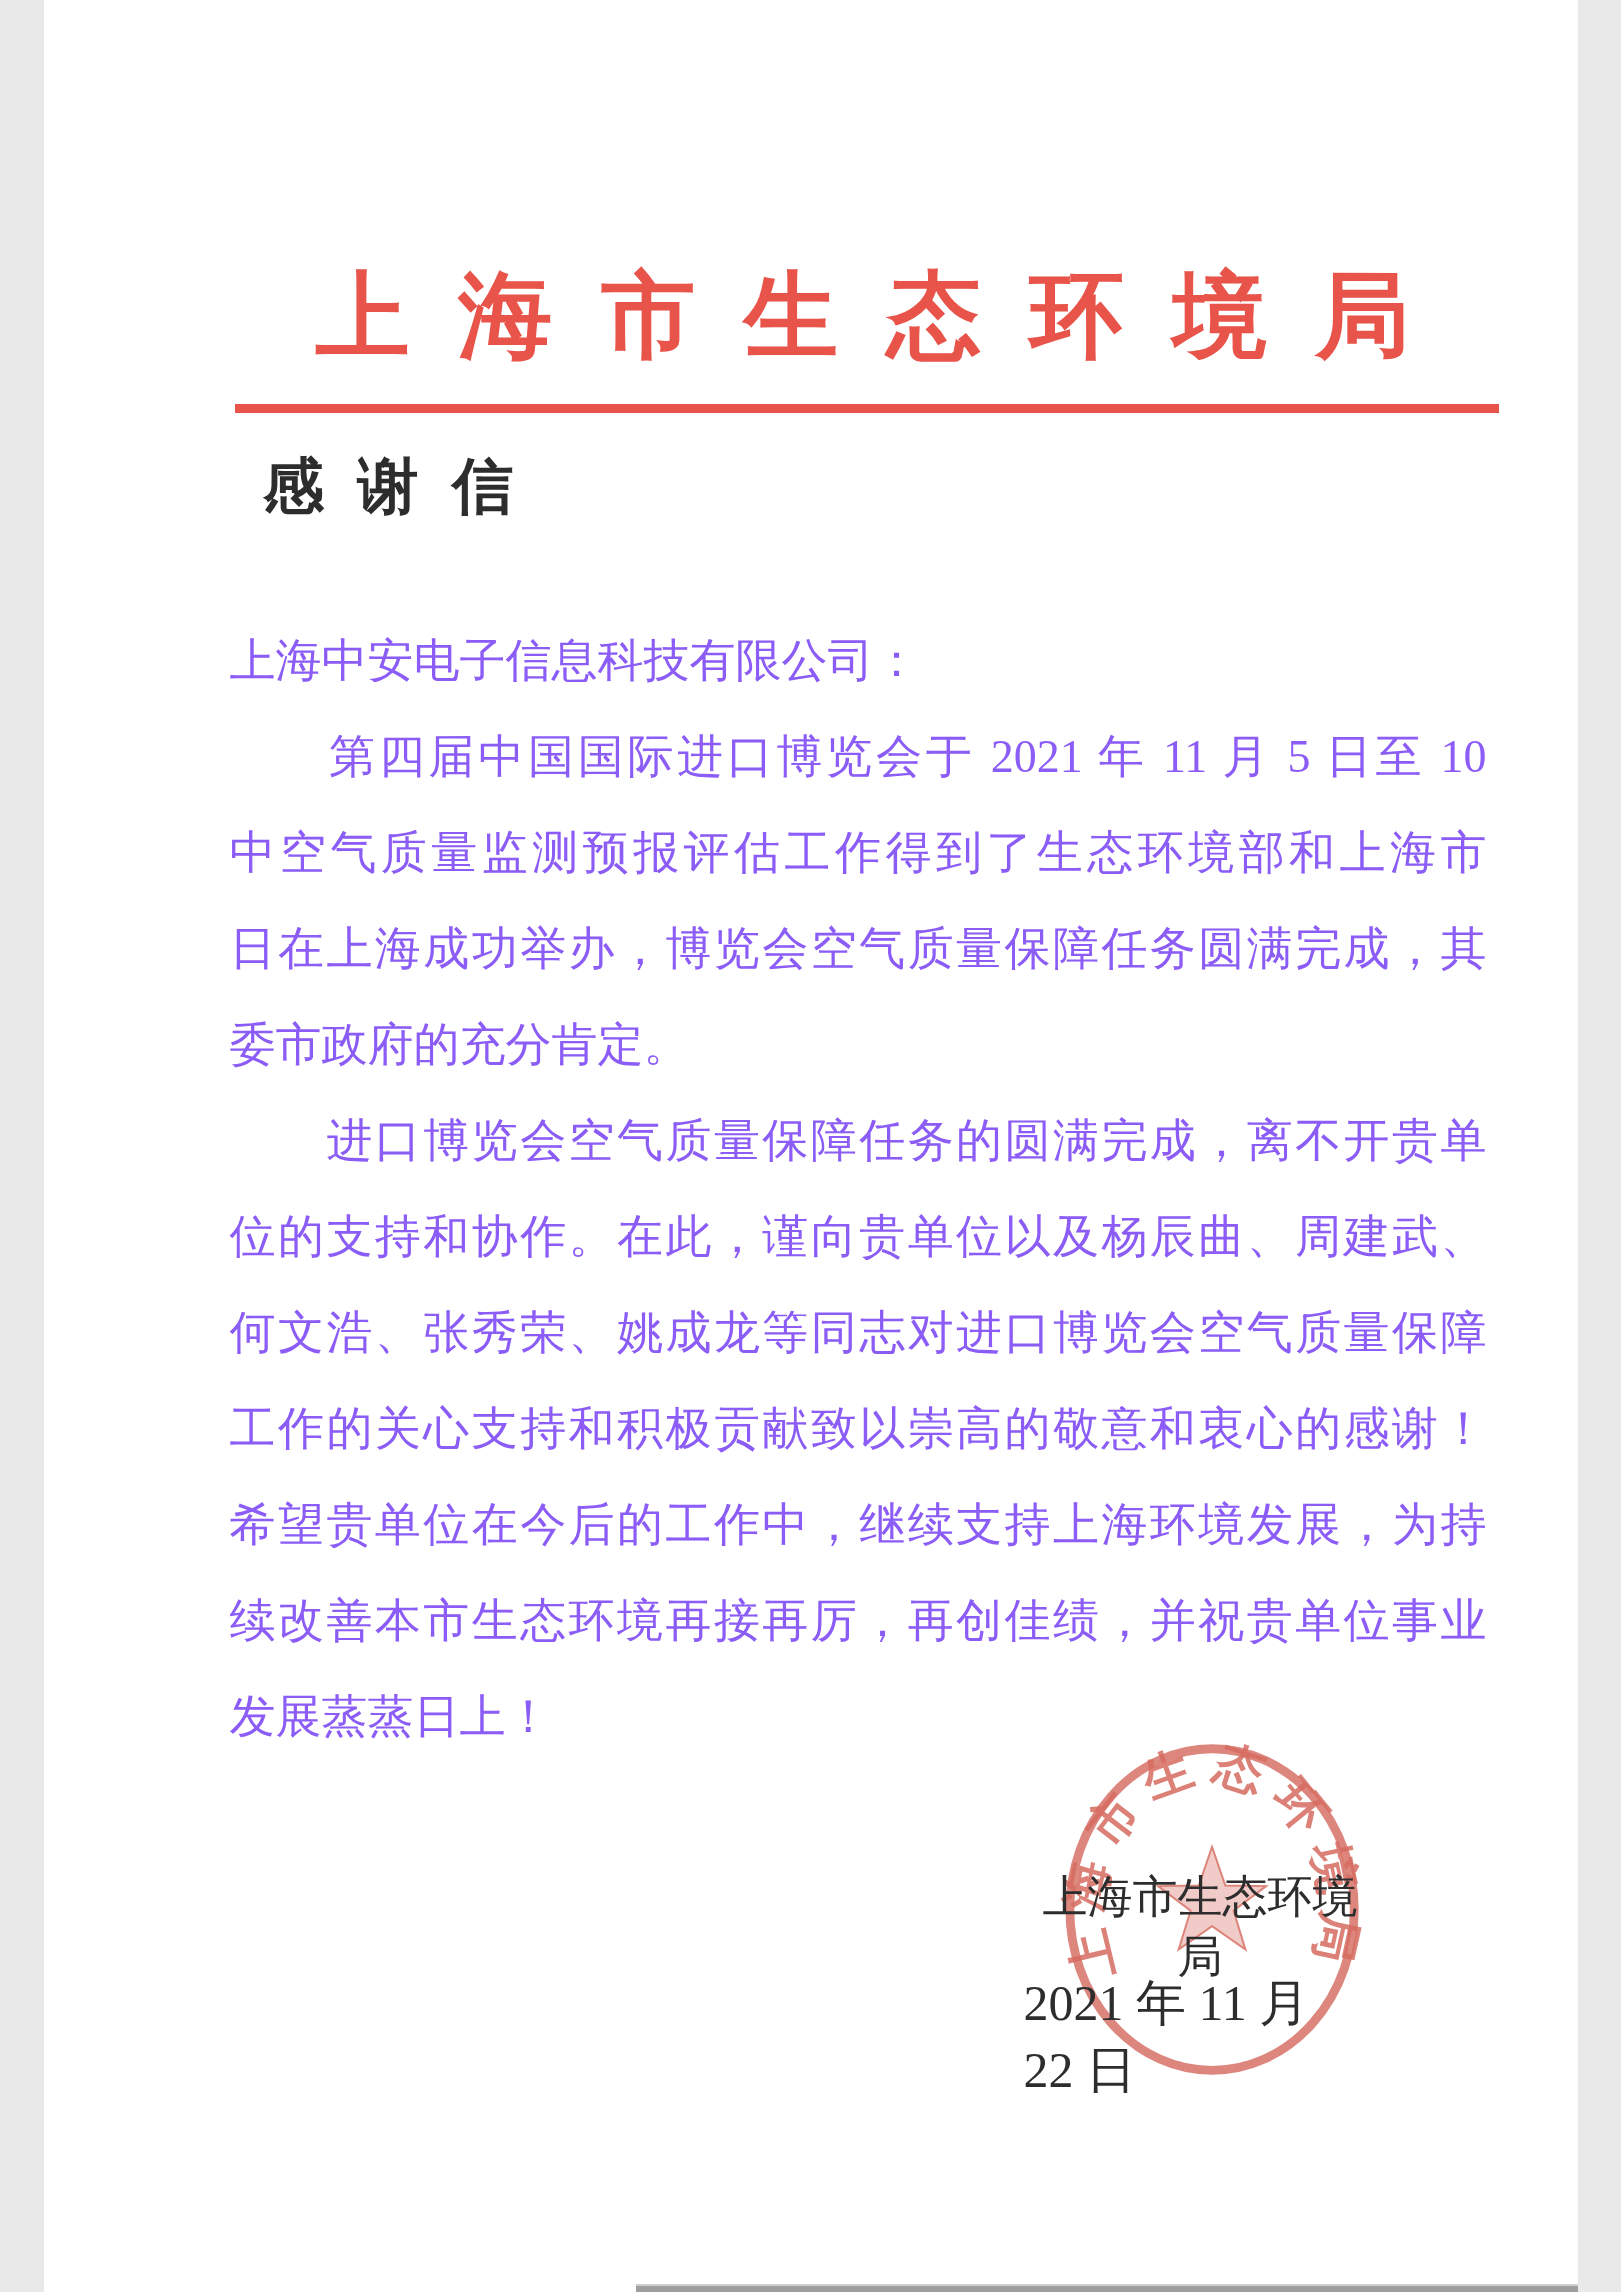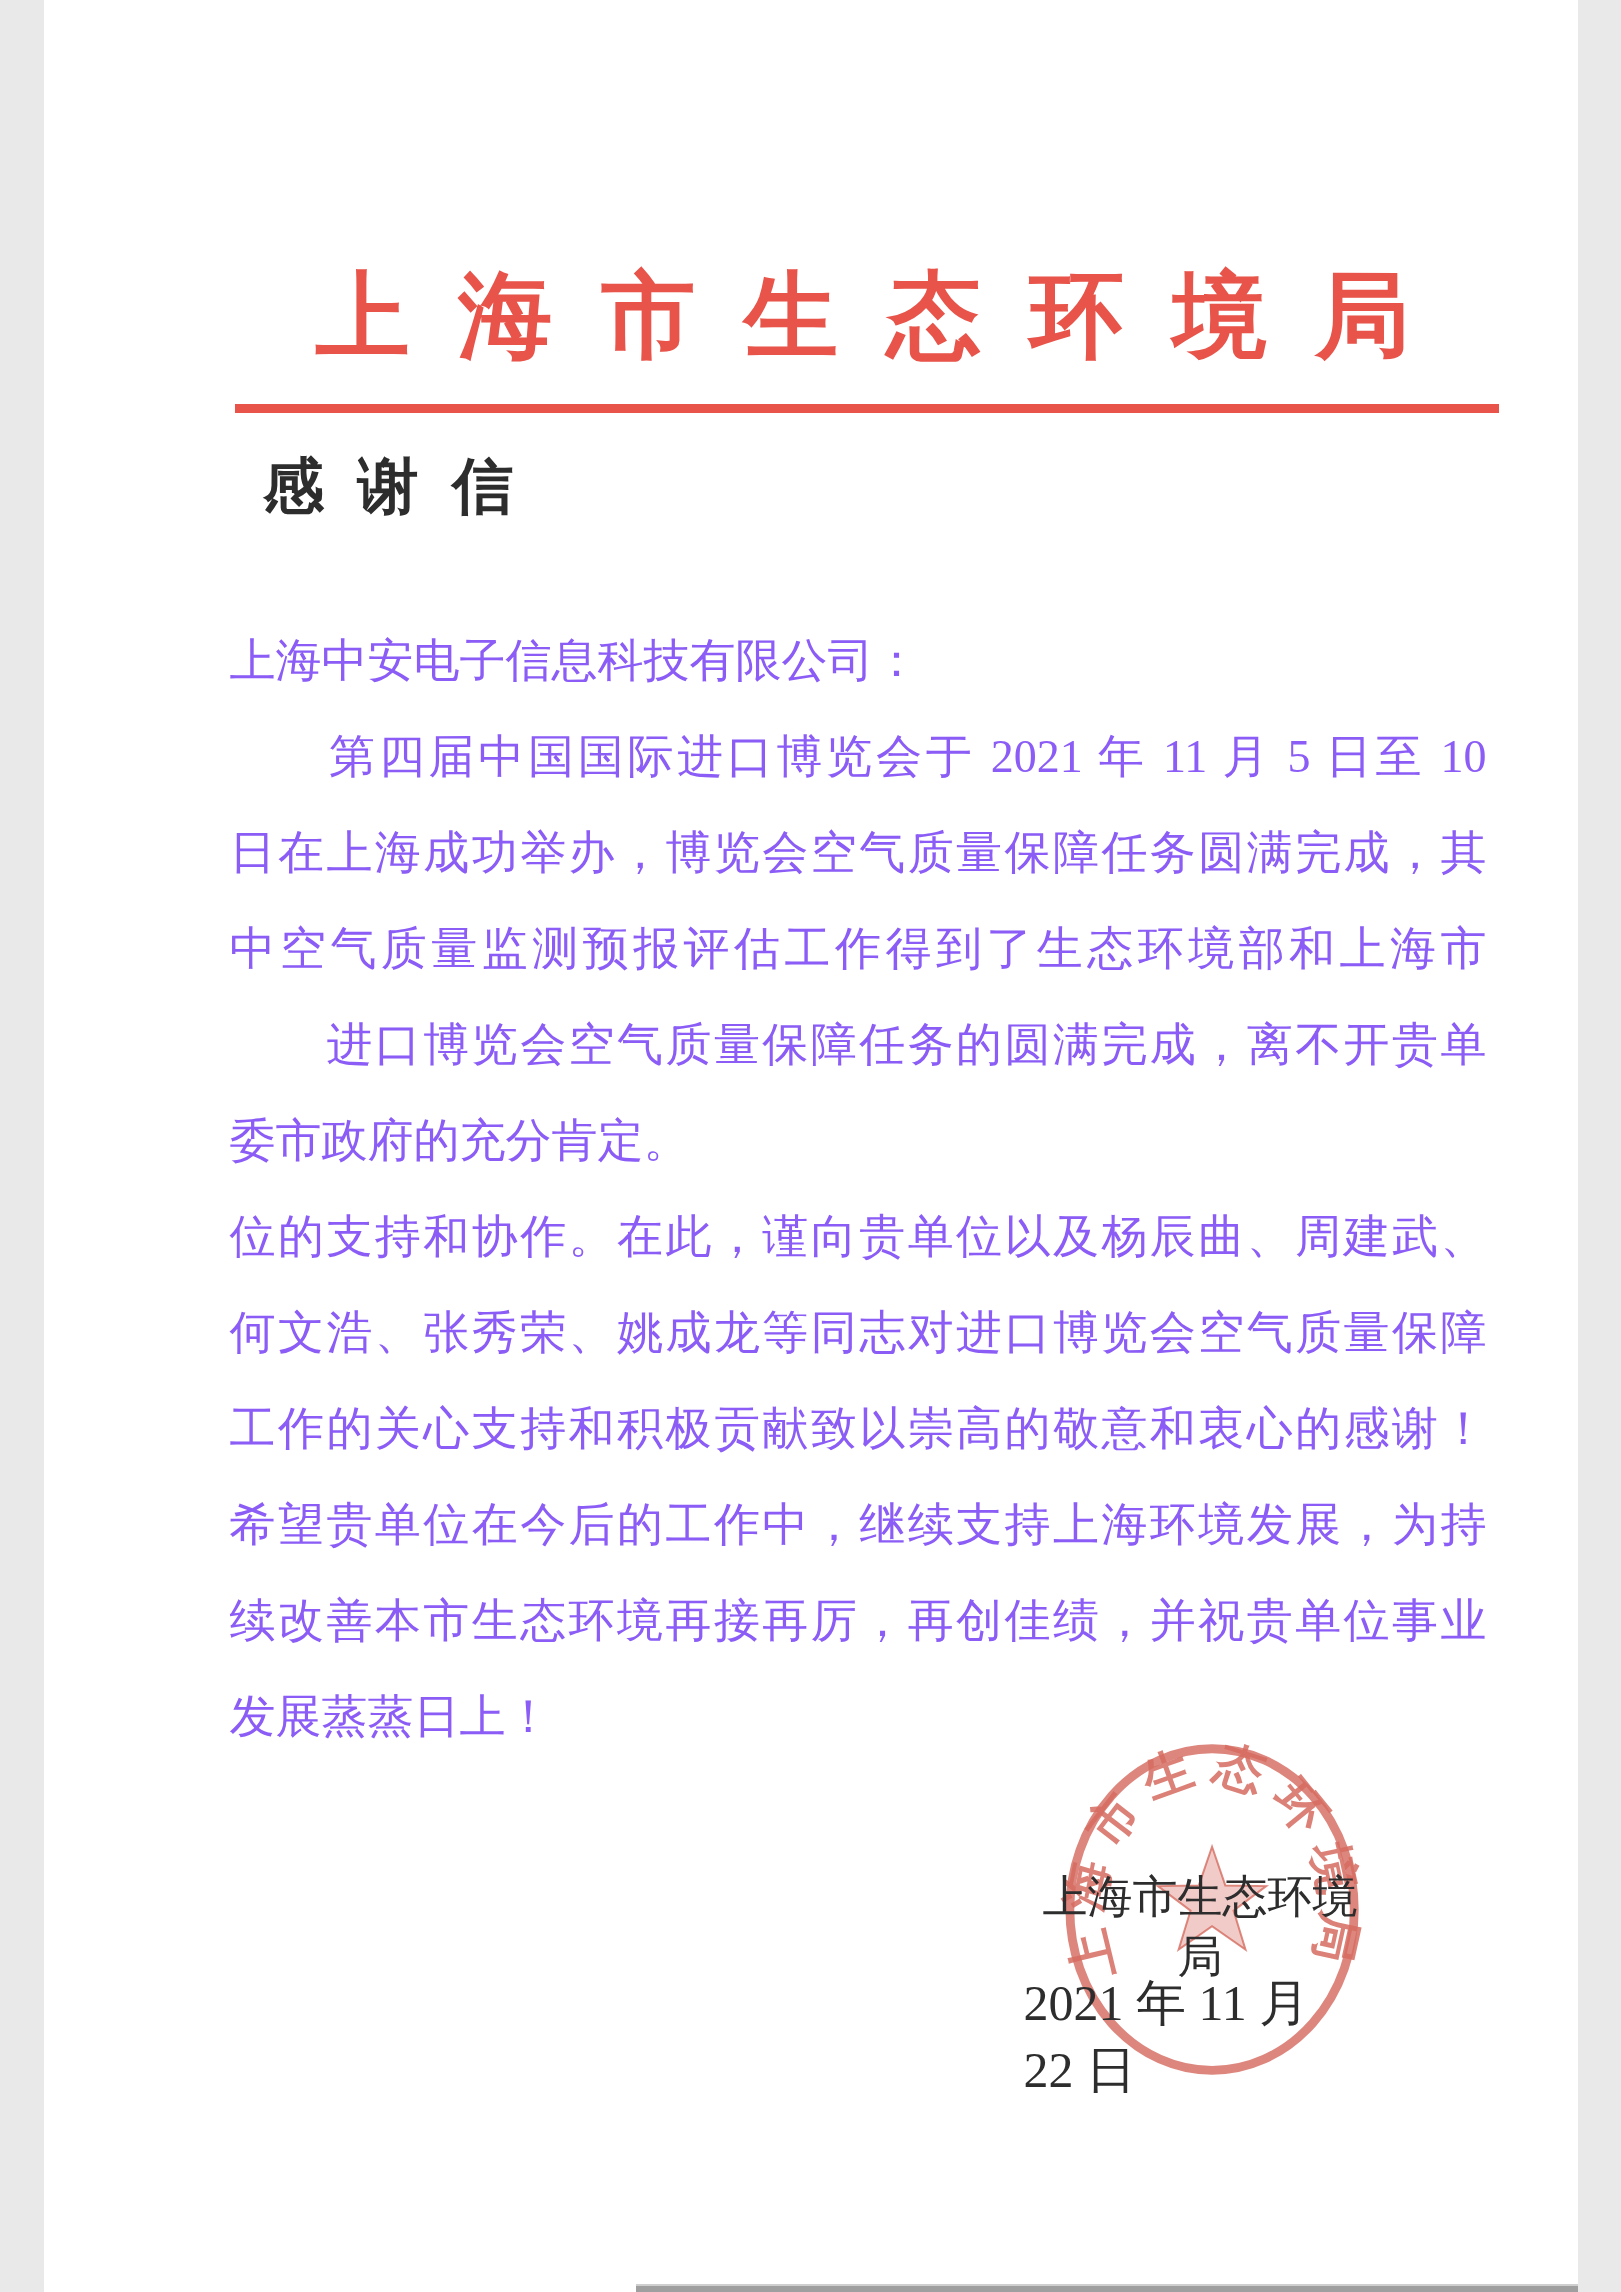--- a/index.html
+++ b/index.html
@@ -60,24 +60,24 @@
 
   <div class="letterhead">上海市生态环境局</div>
 
   <div class="divider"></div>
 
   <div class="title">感谢信</div>
 
   <div class="body" id="letter-body">
       <div class="line">上海中安电子信息科技有限公司：</div>
       <div class="line j">　　第四届中国国际进口博览会于 2021 年 11 月 5 日至 10</div>
+      <div class="line j">中空气质量监测预报评估工作得到了生态环境部和上海市</div>
       <div class="line j">日在上海成功举办，博览会空气质量保障任务圆满完成，其</div>
-      <div class="line j">中空气质量监测预报评估工作得到了生态环境部和上海市</div>
+      <div class="line">委市政府的充分肯定。</div>
       <div class="line j">　　进口博览会空气质量保障任务的圆满完成，离不开贵单</div>
-      <div class="line">委市政府的充分肯定。</div>
       <div class="line j">位的支持和协作。在此，谨向贵单位以及杨辰曲、周建武、</div>
       <div class="line j">何文浩、张秀荣、姚成龙等同志对进口博览会空气质量保障</div>
       <div class="line j">工作的关心支持和积极贡献致以崇高的敬意和衷心的感谢！</div>
       <div class="line j">希望贵单位在今后的工作中，继续支持上海环境发展，为持</div>
       <div class="line j">续改善本市生态环境再接再厉，再创佳绩，并祝贵单位事业</div>
       <div class="line">发展蒸蒸日上！</div>
     </div>
 
   <svg class="seal" viewBox="0 0 320 360">
     <ellipse class="ring" cx="157" cy="178" rx="145" ry="164"></ellipse>

